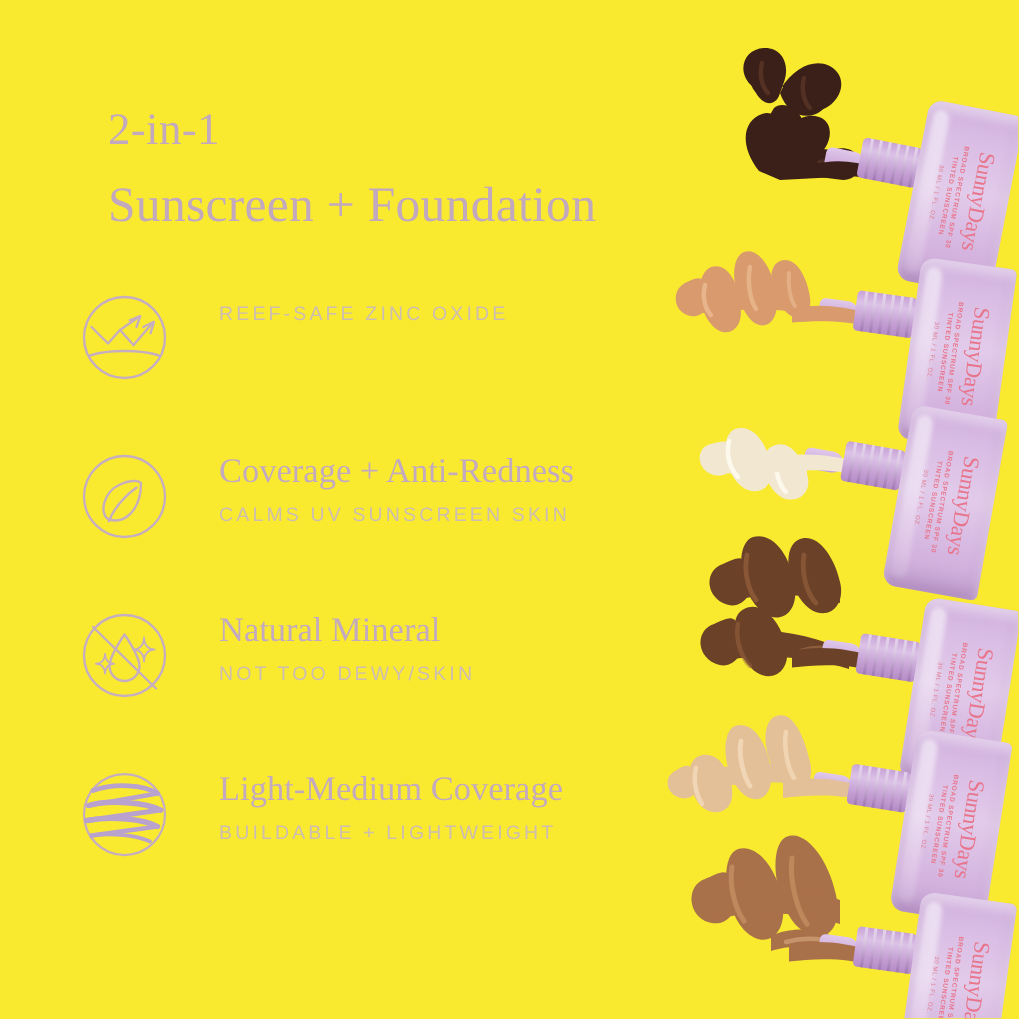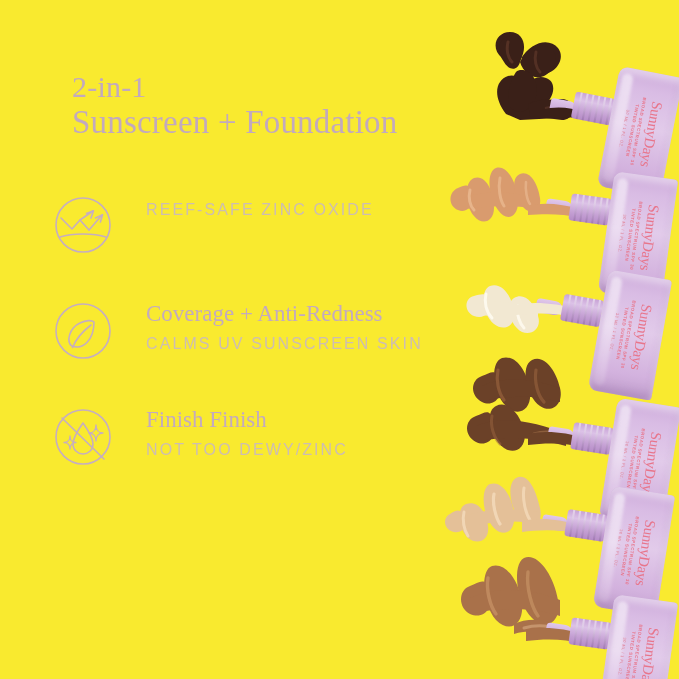--- a/index.html
+++ b/index.html
@@ -15,40 +15,40 @@
   
   .left-col{position:absolute;left:0;top:0;width:470px;height:525px;}
 
   .headline{
     position:absolute;left:72px;top:70px;width:400px;
     font-family:"Liberation Serif", serif;
     color:#C2A9BE;
     line-height:1.12;
   }
   .headline .l1{display:block;font-size:30px;letter-spacing:.2px;}
-  .headline .l2{display:block;font-size:33px;letter-spacing:.2px;margin-top:0;}
+  .headline .l2{display:block;font-size:33px;letter-spacing:.2px;margin-top:15px;}
 
   .features{position:absolute;left:50px;top:188px;width:420px;}
   .feature{position:relative;height:106px;}
   .feature .icon-wrap{
     position:absolute;left:0;top:4px;width:66px;height:66px;
   }
   .feature .icon-wrap svg{display:block;width:66px;height:66px;}
   .feature .ftext{position:absolute;left:96px;top:6px;width:330px;}
   .feature .ftitle{
     font-family:"Liberation Serif", serif;
     font-size:23px;
     color:#C3AABF;
     line-height:1.2;
     white-space:nowrap;
   }
   .feature .fsub{
     margin-top:7px;
     font-family:"Liberation Sans", sans-serif;
-    font-size:16px;
+    font-size:13px;
     letter-spacing:2.1px;
     color:#CDBDB2;
     white-space:nowrap;
   }
 
   
   .products{position:absolute;left:440px;top:0;width:239px;height:679px;}
   .unit{position:absolute;left:0;top:0;width:239px;height:150px;}
 
   .tube{
@@ -166,25 +166,43 @@
         <span class="icon-wrap">
           <svg viewBox="0 0 66 66" fill="none" stroke="#C6AEC0" stroke-width="1.6" stroke-linecap="round" stroke-linejoin="round">
             <circle cx="33" cy="33" r="27"></circle>
             <path d="M33 19 C33 19, 23 33, 23 40 C23 46, 28 50, 33 50 C38 50, 43 46, 43 40 C43 33, 33 19, 33 19 Z"></path>
             <path d="M46 21 C46 26, 43 29, 39 29 C43 29, 46 32, 46 37 C46 32, 49 29, 53 29 C49 29, 46 26, 46 21 Z" stroke-width="1.3"></path>
             <path d="M20 32 C20 36, 17.5 38.5, 14 38.5 C17.5 38.5, 20 41, 20 45 C20 41, 22.5 38.5, 26 38.5 C22.5 38.5, 20 36, 20 32 Z" stroke-width="1.3"></path>
             <path d="M12 14 L54 55"></path>
           </svg>
         </span>
         <div class="ftext">
-          <div class="ftitle">Finish Finish</div>
-          <div class="fsub">NOT TOO DEWY/ZINC</div>
-        </div>
-      </div>
-
+          <div class="ftitle">Natural Mineral</div>
+          <div class="fsub">NOT TOO DEWY/SKIN</div>
+        </div>
+      </div>
+
+      <div class="feature">
+        <span class="icon-wrap">
+          <svg viewBox="0 0 66 66" fill="none" stroke="#C6AEC0" stroke-width="1.5" stroke-linecap="round" stroke-linejoin="round">
+            <circle cx="33" cy="33" r="27"></circle>
+            <path d="M12 17 C26 12, 46 13, 55 19" stroke-width="3.2" stroke="#B9A2CE"></path>
+            <path d="M55 19 L9 27" stroke-width="3.2" stroke="#B9A2CE"></path>
+            <path d="M9 27 C22 23, 48 25, 57 30" stroke-width="3.6" stroke="#B9A2CE"></path>
+            <path d="M57 30 L8 37" stroke-width="3.4" stroke="#B9A2CE"></path>
+            <path d="M8 37 C24 34, 46 36, 55 41" stroke-width="3.6" stroke="#B9A2CE"></path>
+            <path d="M55 41 L11 47" stroke-width="3.0" stroke="#B9A2CE"></path>
+            <path d="M11 47 C24 45, 42 47, 50 51" stroke-width="2.6" stroke="#B9A2CE"></path>
+          </svg>
+        </span>
+        <div class="ftext">
+          <div class="ftitle">Light-Medium Coverage</div>
+          <div class="fsub">BUILDABLE + LIGHTWEIGHT</div>
+        </div>
+      </div>
 
     </div>
   </div>
 
   <div class="products">
 
     <div class="unit" style="top:18px;">
       <div class="swatch" style="left:22px;top:0px;">
         <svg width="140" height="110" viewBox="0 0 140 110">
           <path d="M44 96 C30 78, 34 62, 46 58 C58 54, 62 70, 56 84 C62 66, 72 56, 84 60 C96 64, 92 82, 80 88

